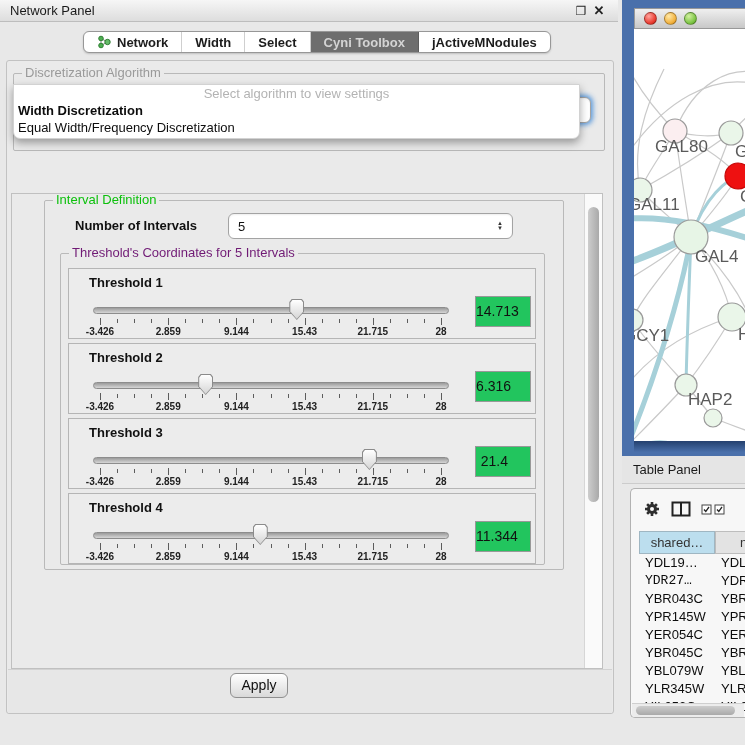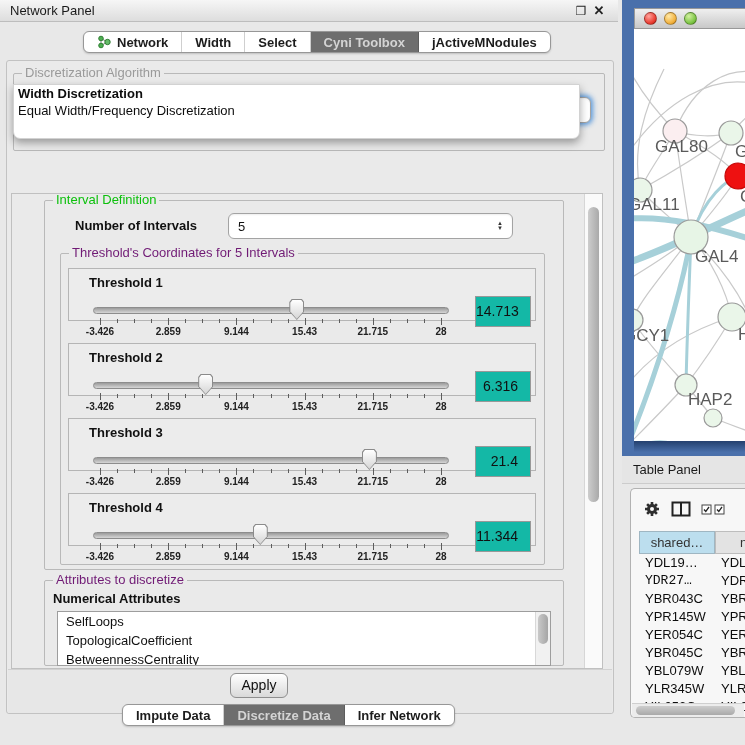--- a/index.html
+++ b/index.html
@@ -48,40 +48,40 @@
   .popup .opt{height:17px;line-height:17px;padding:0 4px;color:#0d0d0d;}
   .popup .opt.bold{font-weight:bold;}
 
   .scrollview{position:absolute;left:4px;top:132px;width:592px;height:476px;
     border:1px solid #c0c0c0;background:#eaeaea;box-sizing:border-box;overflow:hidden;}
   .vscroll{position:absolute;right:0;top:0;width:18px;height:100%;background:#fafafa;
     border-left:1px solid #d6d6d6;box-sizing:border-box;}
   .vscroll .thumb{position:absolute;left:3px;width:11px;border-radius:6px;
     background:linear-gradient(90deg,#cdcdcd,#a9a9a9);}
 
-  .threshold-panel{position:absolute;left:7px;width:468px;height:53px;background:#ececec;
+  .threshold-panel{position:absolute;left:7px;width:468px;height:71px;background:#ececec;
     border:1px solid #b5b5b5;box-sizing:border-box;}
   .threshold-panel .p-label{position:absolute;left:20px;top:6px;font-weight:bold;}
   .slider-track{position:absolute;left:24px;top:38px;width:356px;height:7px;border-radius:4px;
     border:1px solid #8d8d8d;background:linear-gradient(#9b9b9b,#d6d6d6);box-sizing:border-box;}
   .slider-thumb{position:absolute;top:30px;width:15px;height:21px;
     clip-path:polygon(50% 100%,0 60%,0 14%,16% 0,84% 0,100% 14%,100% 60%);
     background:#8b8b8b;}
   .slider-thumb .inner{position:absolute;left:1px;top:1px;right:1px;bottom:1px;
     clip-path:polygon(50% 100%,0 60%,0 14%,16% 0,84% 0,100% 14%,100% 60%);
     background:linear-gradient(#ffffff,#d5d5d5);}
   .ticks{position:absolute;left:31px;top:49px;width:341px;height:7px;}
   .ticks i{position:absolute;width:1px;background:#5c5c5c;top:1px;height:4px;}
   .ticks i.major{top:0;height:7px;}
   .tick-labels{position:absolute;left:31px;top:57px;width:341px;height:10px;}
   .tick-labels span{position:absolute;transform:translateX(-50%);font-size:10px;
     font-weight:bold;color:#222;white-space:nowrap;}
-  .value-box{position:absolute;left:406px;top:27px;width:56px;height:31px;background:#14b8a6;
+  .value-box{position:absolute;left:406px;top:27px;width:56px;height:31px;background:#22c55e;
     border:1px solid #989898;box-sizing:border-box;font-size:14px;text-align:right;
-    line-height:29px;padding-right:12px;}
+    line-height:29px;padding-right:22px;}
 
   .attr-list{position:absolute;background:#fff;border:1px solid #9d9d9d;overflow:hidden;box-sizing:border-box;}
   .attr-list .row{height:19px;line-height:19px;padding-left:8px;}
   .list-vscroll{position:absolute;right:0;top:0;width:15px;height:100%;background:#f1f1f1;
     border-left:1px solid #d8d8d8;box-sizing:border-box;}
   .list-vscroll .thumb{position:absolute;left:2px;top:2px;width:10px;height:30px;border-radius:5px;
     background:linear-gradient(90deg,#c9c9c9,#a5a5a5);}
 
   .apply-strip{position:absolute;left:1px;right:1px;top:608px;height:43px;background:#e7e7e7;
     border-top:1px solid #d2d2d2;}
@@ -164,20 +164,21 @@
     <div class="content-panel">
 
       <div class="group" style="left:6px;top:12px;width:592px;height:78px;">
         <span class="group-title t-gray">Discretization Algorithm</span>
       </div>
       <div class="combo focus-ring" style="left:14px;top:36px;width:570px;height:26px;">
         <span class="arrows">▲<br>▼</span>
       </div>
 
       <div class="popup">
+        <div class="ph">Select algorithm to view settings</div>
         <div class="opt bold">Width Discretization</div>
         <div class="opt">Equal Width/Frequency Discretization</div>
       </div>
 
 
       <div class="scrollview">
         <div class="group" style="left:32px;top:6px;width:520px;height:370px;">
           <span class="group-title t-green">Interval Definition</span>
 
           <div style="position:absolute;left:30px;top:17px;font-weight:bold;">Number of Intervals</div>
@@ -342,54 +343,31 @@
                     <span style="left: 204.6px;">15.43</span>
                     <span style="left: 272.8px;">21.715</span>
                     <span style="left: 341px;">28</span>
                   </div>
                   <div class="value-box">11.344</div>
                 </div>
               </div>
           </div>
         </div>
 
-        <div class="group" style="left:32px;top:386px;width:520px;height:86px;">
-          <span class="group-title t-blue">Attributes to discretize</span>
-          <div style="position:absolute;left:8px;top:10px;font-weight:bold;">Numerical Attributes</div>
-          <div class="attr-list" style="left:12px;top:30px;width:494px;height:55px;" id="attr-list">
-            <div class="row">SelfLoops</div>
-              <div class="row">TopologicalCoefficient</div>
-              <div class="row">BetweennessCentrality</div>
-              <div class="list-vscroll">
-                <div class="thumb"></div>
-              </div>
-          </div>
-        </div>
 
         <div class="vscroll">
           <div class="thumb" style="top:13px;height:295px;"></div>
         </div>
       </div>
 
       <div class="apply-strip">
         <div class="apply-btn">Apply</div>
       </div>
     </div>
 
-    <div class="tabstrip bottom-tabs" id="bottom-tabs">
-        <div class="tab">
-          <span>Impute Data</span>
-        </div>
-        <div class="tab selected">
-          <span>Discretize Data</span>
-        </div>
-        <div class="tab">
-          <span>Infer Network</span>
-        </div>
-      </div>
   </div>
 
   <div class="net-frame">
     <div class="net-titlebar">
       <span class="light red"></span>
       <span class="light yellow"></span>
       <span class="light green"></span>
     </div>
     <div class="net-canvas">
       <svg id="net-svg" width="111" height="412" viewBox="0 0 111 412">

